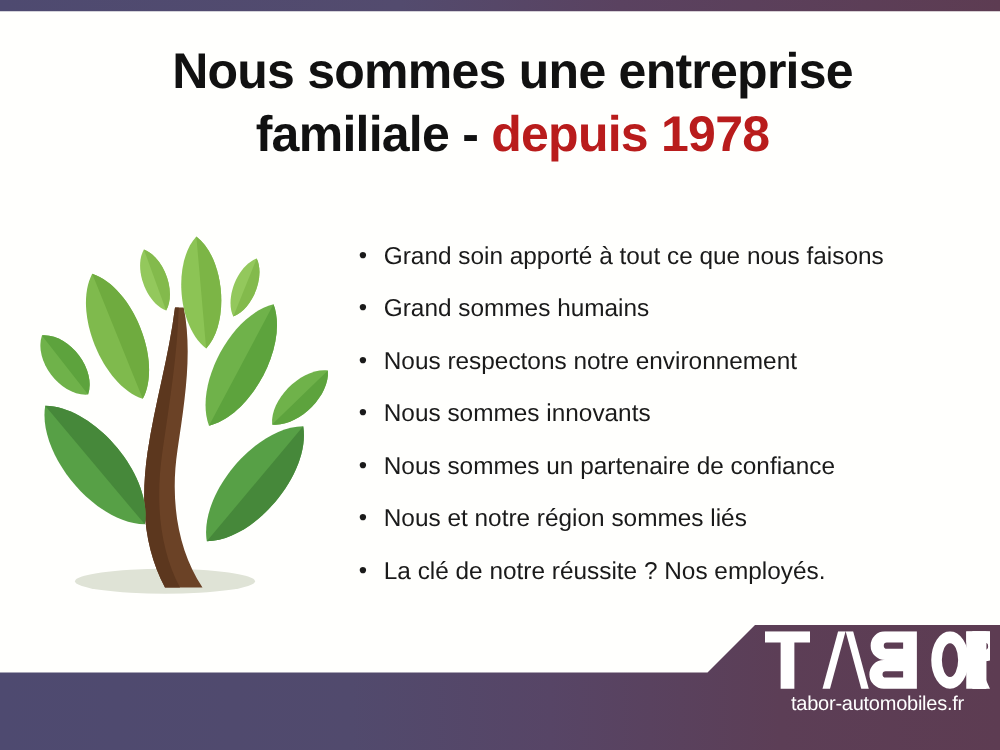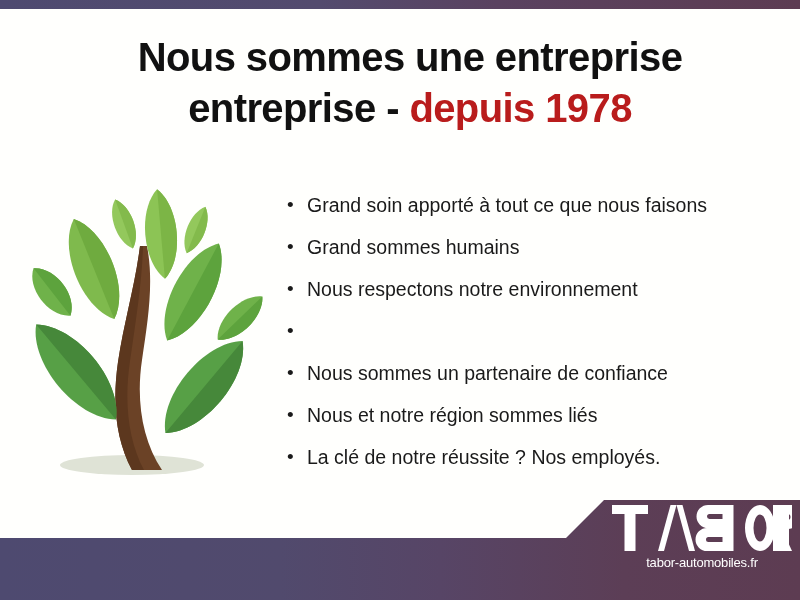--- a/index.html
+++ b/index.html
@@ -110,36 +110,36 @@
   }
   #brand-wordmark {
     display: block;
   }
   #brand-tagline {
     position: absolute;
     left: 0;
     top: 50px;
     width: 180px;
     text-align: center;
-    font-size: 13px;
+    font-size: 16px;
     color: #ffffff;
     letter-spacing: -0.2px;
     white-space: nowrap;
   }
 </style>
 </head>
 <body>
 
 <div id="slide">
 
   <div id="top-bar"></div>
 
   <div id="title-block">
     <div class="title-line">Nous sommes une entreprise</div>
-    <div class="title-line" id="title-line2"><span>entreprise - </span><span class="title-accent">depuis 1978</span></div>
+    <div class="title-line" id="title-line2"><span>familiale - </span><span class="title-accent">depuis 1978</span></div>
   </div>
 
   <div id="tree-figure">
     <svg width="262" height="300" viewBox="0 0 262 300" xmlns="http://www.w3.org/2000/svg">
       <defs>
 
         <clipPath id="half-l">
             <rect x="-200" y="-200" width="400" height="200"></rect>
           </clipPath>
       </defs>
@@ -220,20 +220,21 @@
       <span class="bullet-text">Grand sommes humains</span>
     </div>
 
     <div class="bullet-item">
       <span class="bullet-dot">•</span>
       <span class="bullet-text">Nous respectons notre environnement</span>
     </div>
 
     <div class="bullet-item">
       <span class="bullet-dot">•</span>
+      <span class="bullet-text">Nous sommes innovants</span>
     </div>
 
     <div class="bullet-item">
       <span class="bullet-dot">•</span>
       <span class="bullet-text">Nous sommes un partenaire de confiance</span>
     </div>
 
     <div class="bullet-item">
       <span class="bullet-dot">•</span>
       <span class="bullet-text">Nous et notre région sommes liés</span>

